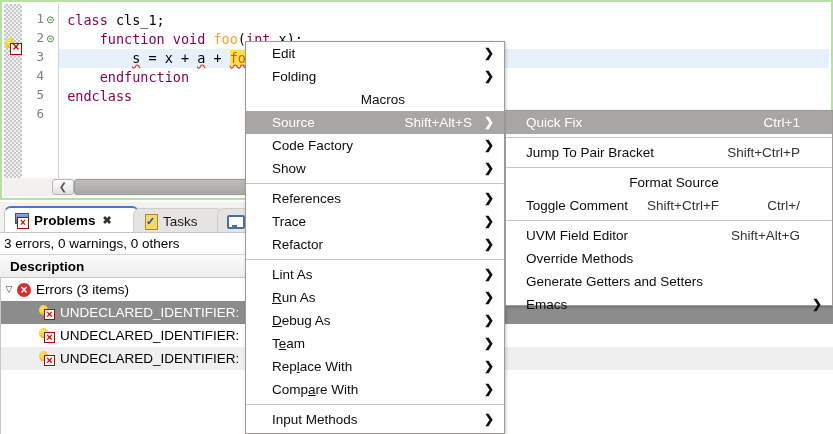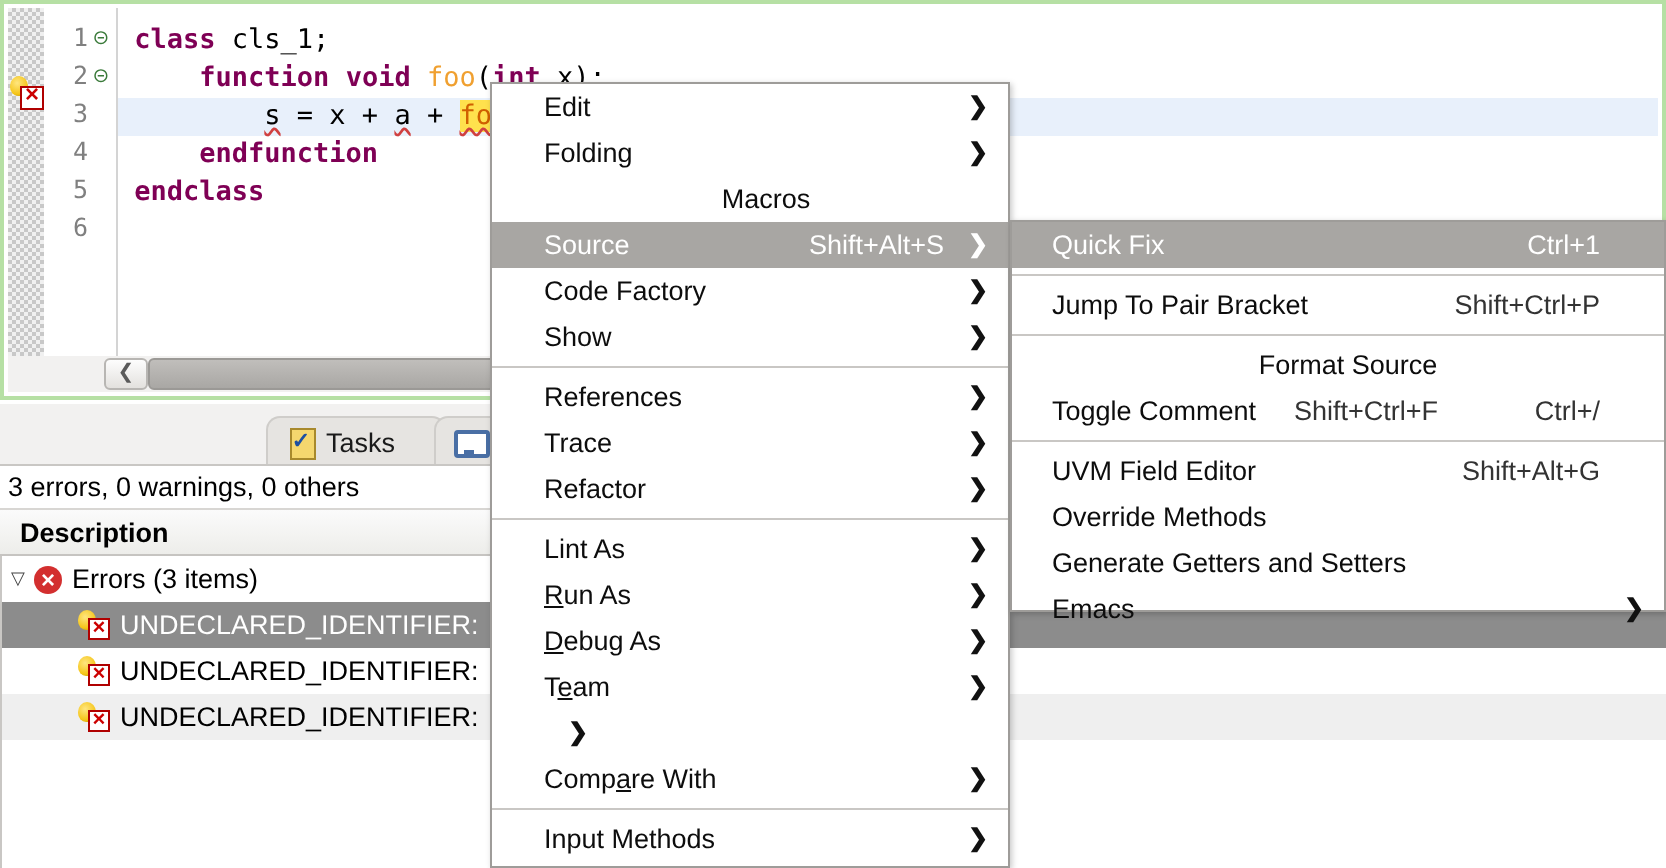--- a/index.html
+++ b/index.html
@@ -60,21 +60,21 @@
   #code-area{
     position:absolute;left:57px;top:2px;right:2px;bottom:20px;
     overflow:hidden;background:#fff;
   }
   .code-line{
     position:absolute;left:0;right:0;height:19px;line-height:19px;
     font-family:"DejaVu Sans Mono", monospace;
     font-size:13.5px;white-space:pre;
   }
   .code-line.current{background:#e8f0fb;}
-  .kw{color:#7f0055;font-weight:bold;}
+  .kw{color:#7f0055;font-weight:normal;}
   .id{color:#000000;}
   .fn{color:#f0a030;}
   .err-underline{
     text-decoration:underline wavy #d04040;
     text-decoration-skip-ink:none;
   }
   .hl-yellow{background:#ffe14d;color:#d06000;text-decoration:underline wavy #d04040;}
 
   #editor-hscroll{
     position:absolute;left:2px;right:2px;bottom:2px;height:18px;
@@ -273,20 +273,25 @@
     </div>
 
   <div id="editor-hscroll">
     <div class="hs-left">❮</div>
     <div class="hs-thumb"></div>
   </div>
 </div>
 
 <div id="problems-view">
   <div id="problems-tabs">
+      <div class="ptab active" style="left: 4px; width: 135px;">
+        <span class="ic ic-problems"></span>
+        <span>Problems</span>
+        <span class="close-x">✖</span>
+      </div>
       <div class="ptab inactive" style="left: 133px; width: 90px; top: 2px;">
         <span class="ic ic-tasks"></span>
         <span>Tasks</span>
       </div>
       <div class="ptab inactive" style="left: 217px; width: 70px; top: 2px;">
         <span class="ic ic-console"></span>
         <span>Con</span>
       </div>
     </div>
 
@@ -379,20 +384,21 @@
     </div>
     <div class="mi" style="padding-left: 26px;">
       <span class="mlabel"><span class="mn">D</span>ebug As</span>
       <span class="marrow">❯</span>
     </div>
     <div class="mi" style="padding-left: 26px;">
       <span class="mlabel">T<span class="mn">e</span>am</span>
       <span class="marrow">❯</span>
     </div>
     <div class="mi" style="padding-left: 26px;">
+      <span class="mlabel">Rep<span class="mn">l</span>ace With</span>
       <span class="marrow">❯</span>
     </div>
     <div class="mi" style="padding-left: 26px;">
       <span class="mlabel">Comp<span class="mn">a</span>re With</span>
       <span class="marrow">❯</span>
     </div>
     <div class="msep"></div>
     <div class="mi" style="padding-left: 26px;">
       <span class="mlabel">Input Methods</span>
       <span class="marrow">❯</span>

